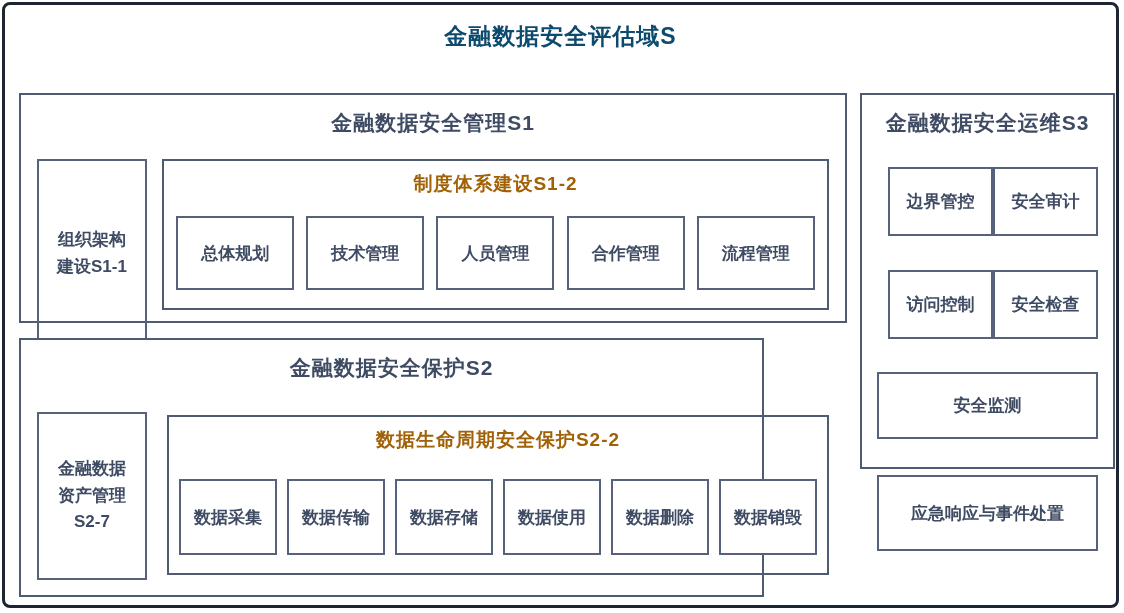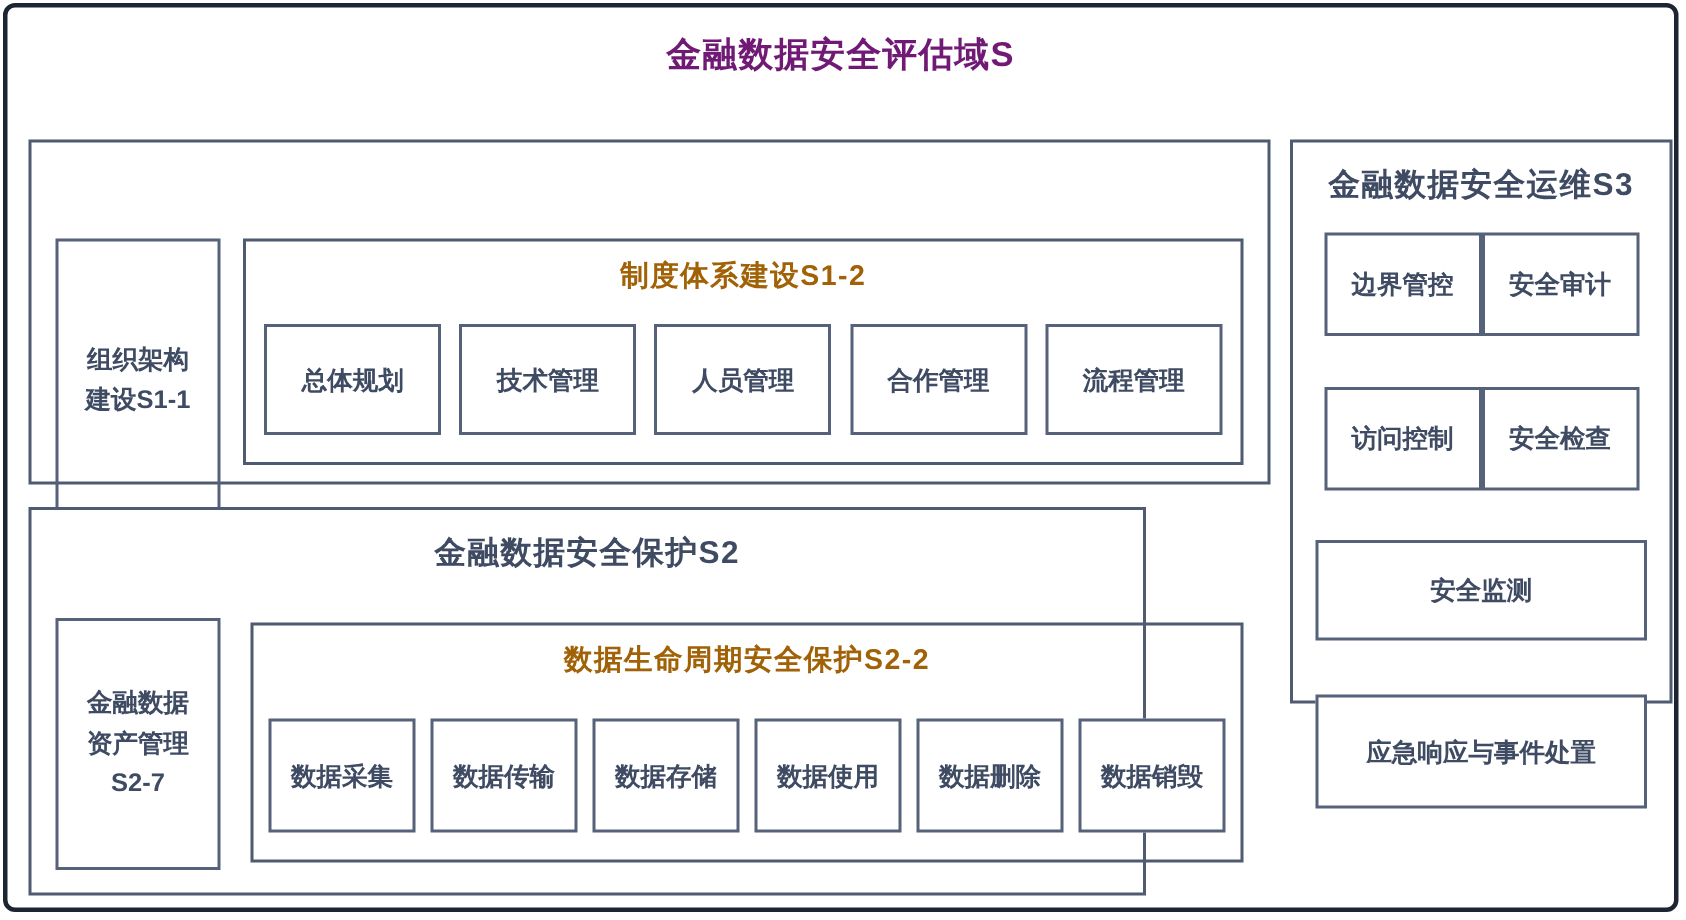--- a/index.html
+++ b/index.html
@@ -25,21 +25,21 @@
     box-sizing: border-box;
     background: #ffffff;
   }
   .diagram-title {
     position: absolute;
     left: 0; top: 16px;
     width: 100%;
     text-align: center;
     font-size: 23px;
     font-weight: bold;
-    color: #701a75;
+    color: #0c4a6e;
     letter-spacing: 1px;
   }
   .panel {
     position: absolute;
     border: 2px solid #4e5b71;
     box-sizing: border-box;
     background: #ffffff;
   }
   .panel-s1 { left: 14px; top: 88px;  width: 828px; height: 230px; }
   .panel-s2 { left: 14px; top: 333px; width: 745px; height: 259px; }
@@ -104,25 +104,25 @@
     justify-content: center;
     font-size: 17px;
     font-weight: 700;
     color: #3e4b63;
     background: #ffffff;
   }
   .s1-item { width: 118px; height: 74px; }
   .s2-item { width: 98px;  height: 76px; }
   .ops-grid {
     position: absolute;
-    left: 15px; top: 60px;
+    left: 15px; top: 72px;
     width: 221px;
     display: flex;
     flex-wrap: wrap;
-    justify-content: center;
+    justify-content: flex-end;
   }
   .ops-box {
     border: 2px solid #55627a;
     box-sizing: border-box;
     display: flex;
     align-items: center;
     justify-content: center;
     font-size: 17px;
     font-weight: 600;
     color: #3e4b63;
@@ -140,20 +140,21 @@
 </style>
 </head>
 <body>
 
 <div class="canvas">
   <div class="outer-frame">
 
     <div class="diagram-title">金融数据安全评估域S</div>
 
     <div class="panel panel-s1">
+      <div class="panel-title">金融数据安全管理S1</div>
       <div class="side-box s1-side">
         <span class="wrap">组织架构建设S1-1</span>
       </div>
       <div class="sub-container s1-sub">
         <div class="sub-title">制度体系建设S1-2</div>
         <div class="items-row">
           <div class="item-box s1-item">总体规划</div>
           <div class="item-box s1-item">技术管理</div>
           <div class="item-box s1-item">人员管理</div>
           <div class="item-box s1-item">合作管理</div>

